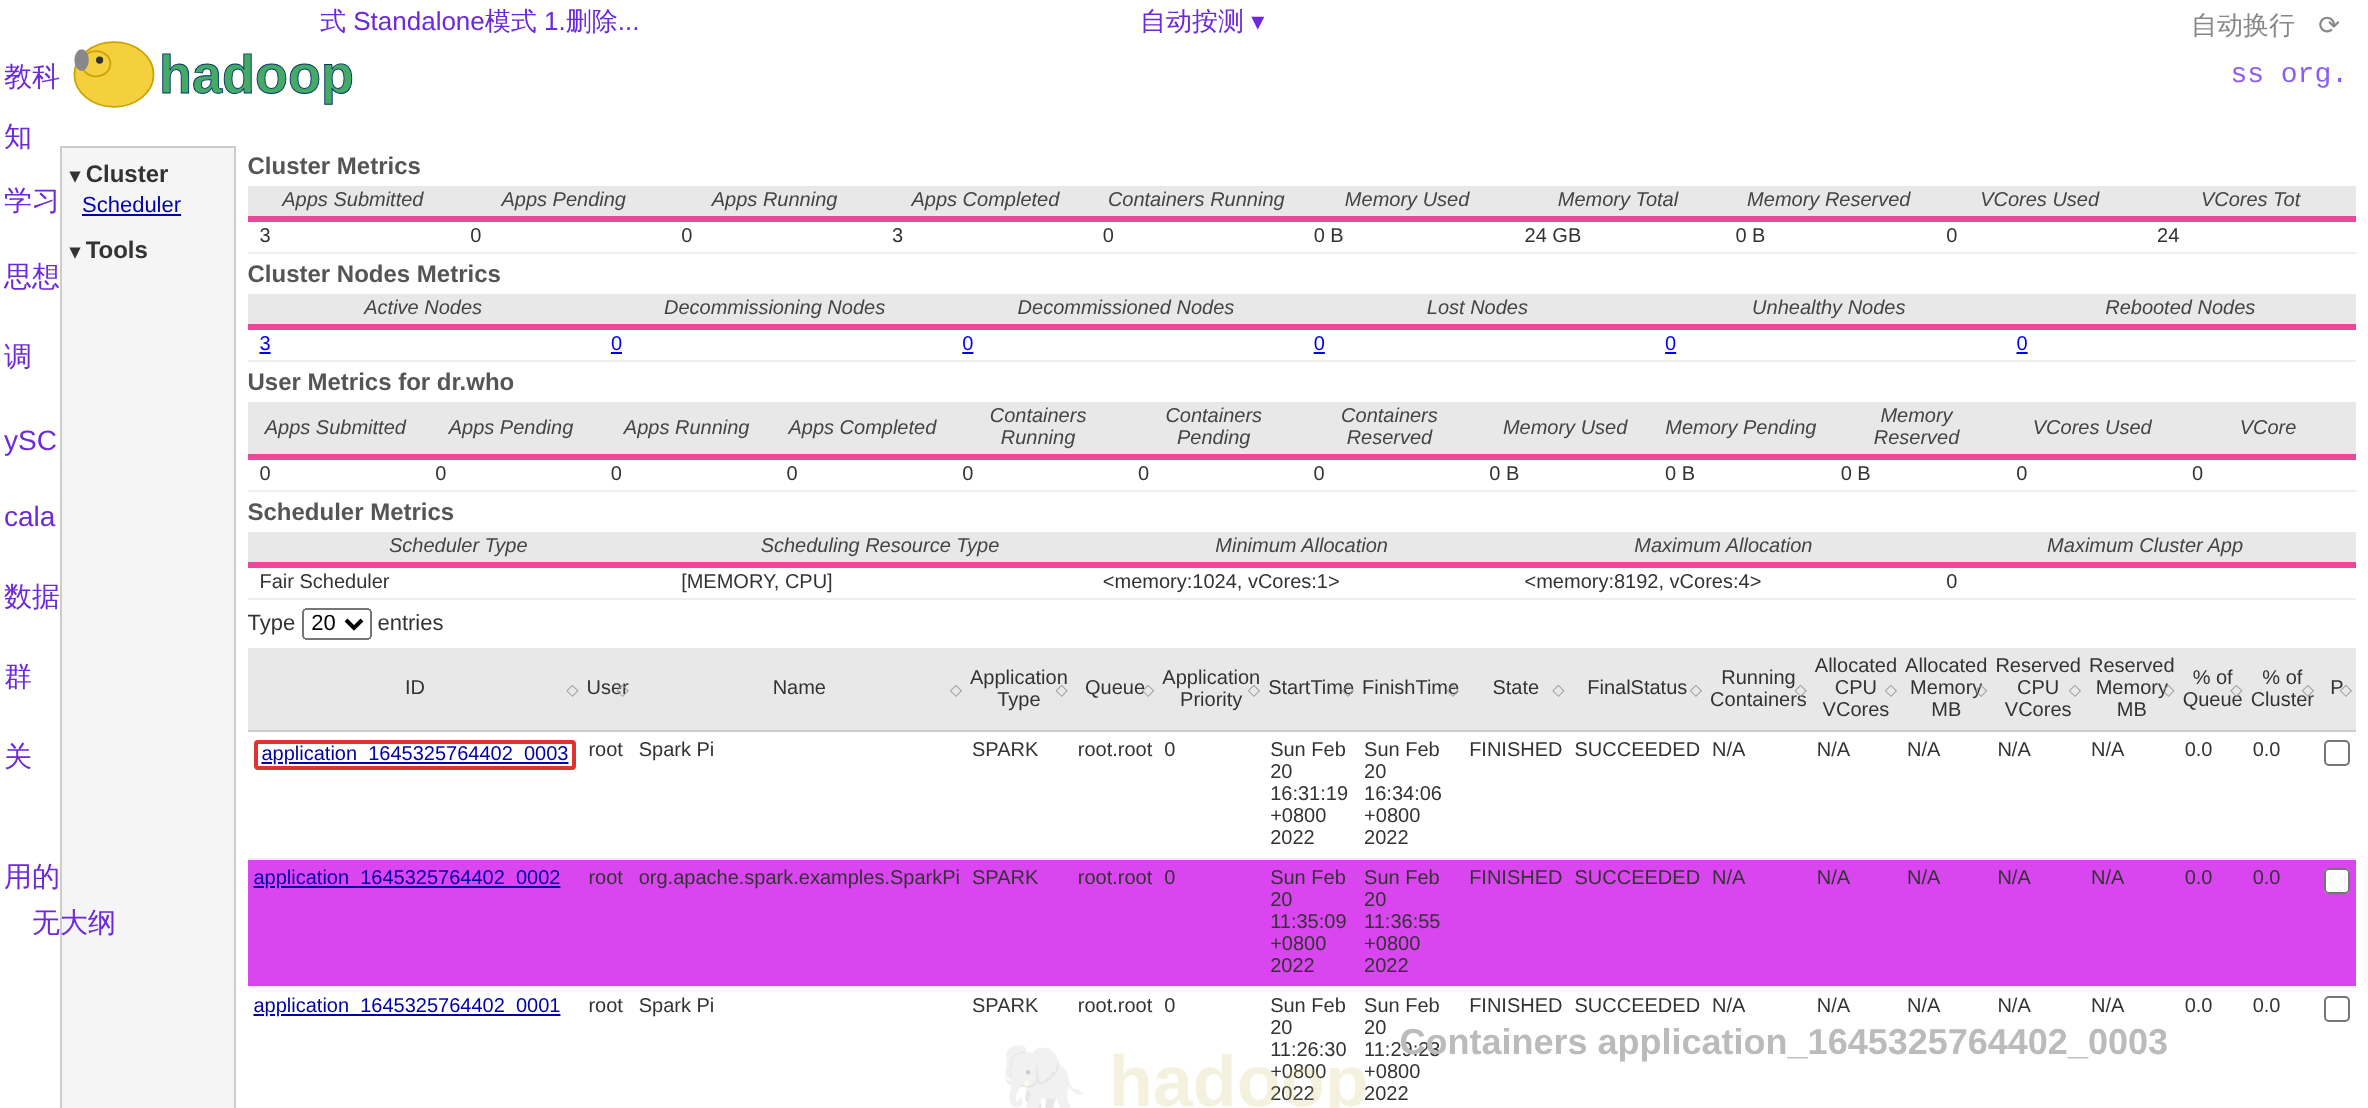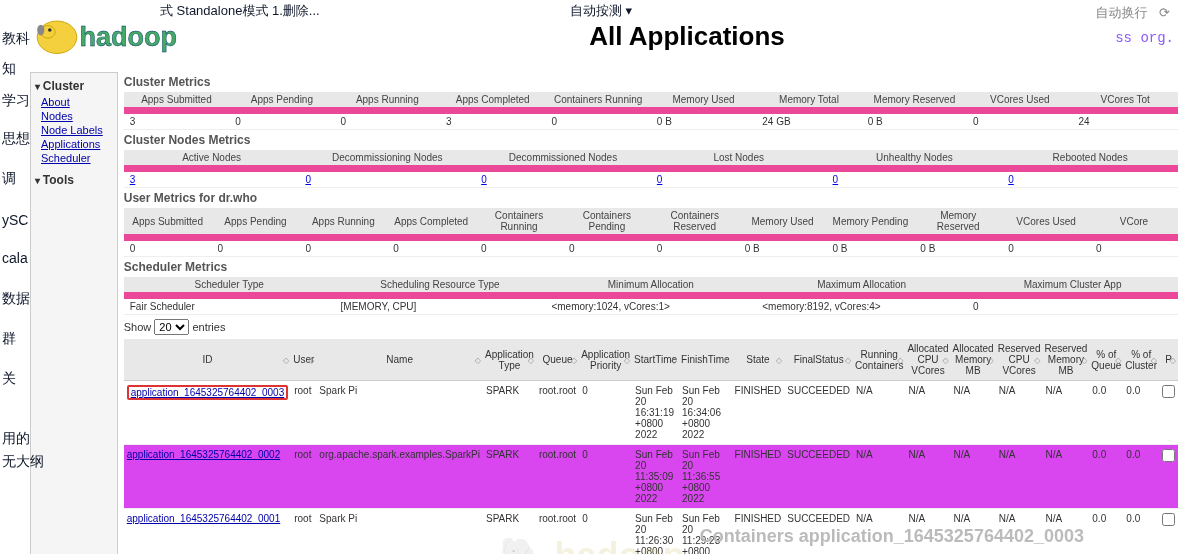--- a/index.html
+++ b/index.html
@@ -1,31 +1,31 @@
 <!DOCTYPE html>
 <html><head>
 <meta charset="utf-8">
 <style>
   * { box-sizing: border-box; margin: 0; padding: 0; }
   body { font-family: Arial, sans-serif; font-size: 11px; background: #fff; color: #333; position: relative; width: 1184px; }
-  .bg-text { position: absolute; color: #0f172a; font-size: 14px; z-index: 0; pointer-events: none; }
+  .bg-text { position: absolute; color: #6d28d9; font-size: 14px; z-index: 0; pointer-events: none; }
   .header { display: flex; align-items: center; padding: 10px 30px; }
   .logo { width: 190px; }
   .logo svg { width: 180px; height: 50px; }
   .title { flex: 1; text-align: center; font-size: 26px; font-weight: bold; color: #000; }
   .main { display: flex; padding: 0 0 0 30px; }
   .sidebar { width: 110px; border: 1px solid #ccc; background: #f5f5f5; padding: 4px; font-size: 11px; }
   .nav-header { font-weight: bold; font-size: 12px; padding: 2px 0; }
   .nav-header::before { content: "▾ "; font-size: 10px; }
   .nav-links a { color: #00a; text-decoration: underline; display: block; padding: 1px 0 1px 6px; font-size: 11px; }
   .sub-links a { padding-left: 16px; }
   .content { flex: 1; padding: 0 6px; }
   .section-title { font-size: 12px; font-weight: bold; padding: 3px 0; color: #555; }
   table.metrics { width: 100%; border-collapse: collapse; table-layout: fixed; }
-  table.metrics th { background: #e8e8e8; border-bottom: 7px solid #ec4899; font-size: 10px; font-weight: normal; color: #444; padding: 2px 4px; text-align: center; }
+  table.metrics th { background: #e8e8e8; border-bottom: 3px solid #ec4899; font-size: 10px; font-weight: normal; color: #444; padding: 2px 4px; text-align: center; font-style: italic; }
   table.metrics td { border-bottom: 1px solid #eee; font-size: 10px; padding: 2px 6px; text-align: left; }
   .controls { padding: 4px 0; font-size: 11px; }
   .controls select { font-size: 11px; }
   table.apps { width: 100%; border-collapse: collapse; }
   table.apps th { background: #e8e8e8; border-bottom: 1px solid #ccc; font-size: 10px; font-weight: normal; padding: 4px 2px; text-align: center; position: relative; }
   table.apps th .sort { font-size: 8px; color: #999; position: absolute; right: 2px; top: 50%; transform: translateY(-50%); }
   table.apps td { border-bottom: 1px solid #eee; font-size: 10px; padding: 4px 3px; vertical-align: top; }
   table.apps tr.even td { background: #d946ef; }
   table.apps a { color: #00a; text-decoration: underline; }
   .highlight { border: 2px solid #d33; border-radius: 2px; padding: 0 2px; display: inline-block; }
@@ -52,45 +52,38 @@
     <div class="bg-text" style="left: 2px; top: 60px;">知</div>
     <div class="bg-text" style="left: 2px; top: 92px;">学习</div>
     <div class="bg-text" style="left: 2px; top: 130px;">思想</div>
     <div class="bg-text" style="left: 2px; top: 170px;">调</div>
     <div class="bg-text" style="left: 2px; top: 212px;">ySC</div>
     <div class="bg-text" style="left: 2px; top: 250px;">cala</div>
     <div class="bg-text" style="left: 2px; top: 290px;">数据</div>
     <div class="bg-text" style="left: 2px; top: 330px;">群</div>
     <div class="bg-text" style="left: 2px; top: 370px;">关</div>
     <div class="bg-text" style="left: 2px; top: 430px;">用的</div>
-    <div class="bg-text" style="left: 2px; top: 453px;">无大纲</div>
+    <div class="bg-text" style="left: 16px; top: 453px;">无大纲</div>
   </div>
 
 <div class="header">
   <div class="logo">
     <svg viewBox="0 0 200 55">
       <ellipse cx="30" cy="30" rx="22" ry="18" fill="#f4d03f" stroke="#c9a400" stroke-width="1"></ellipse>
       <ellipse cx="20" cy="24" rx="8" ry="7" fill="#f4d03f" stroke="#c9a400"></ellipse>
       <ellipse cx="12" cy="22" rx="4" ry="6" fill="#888"></ellipse>
       <circle cx="22" cy="22" r="2" fill="#333"></circle>
       <text x="55" y="40" font-family="Arial" font-size="30" font-weight="bold" fill="#4a6" stroke="#036" stroke-width="0.5">hadoop</text>
     </svg>
   </div>
-  <div class="title">All Applications</div>
 </div>
 
 <div class="main">
   <div class="sidebar">
     <div class="nav-header">Cluster</div>
-    <div class="nav-links" id="nav-links">
-        <a href="#">About</a>
-        <a href="#">Nodes</a>
-        <a href="#">Node Labels</a>
-        <a href="#">Applications</a>
-      </div>
     <div class="nav-links">
         <a href="#">Scheduler</a>
       </div>
     <div class="nav-header" style="margin-top:6px">Tools</div>
   </div>
 
   <div class="content">
     <div class="section-title">Cluster Metrics</div>
     <table class="metrics">
         <thead>
@@ -199,21 +192,21 @@
             <td>Fair Scheduler</td>
             <td>[MEMORY, CPU]</td>
             <td>&lt;memory:1024, vCores:1&gt;</td>
             <td>&lt;memory:8192, vCores:4&gt;</td>
             <td>0</td>
           </tr>
         </tbody>
       </table>
 
     <div class="controls">
-      <span>Show</span>
+      <span>Type</span>
       <select><option>20</option></select>
       <span>entries</span>
     </div>
 
     <table class="apps">
       <thead>
           <tr id="apps-h">
             <th>ID<span class="sort">◇</span></th>
             <th>User<span class="sort">◇</span></th>
             <th>Name<span class="sort">◇</span></th>

